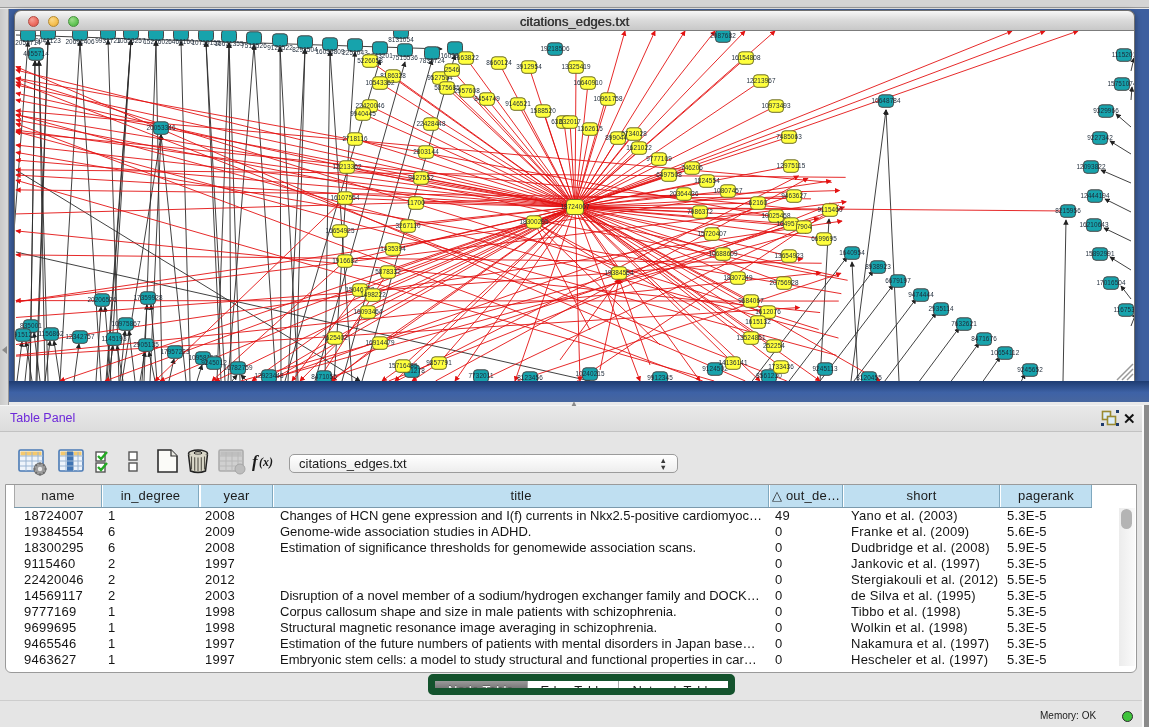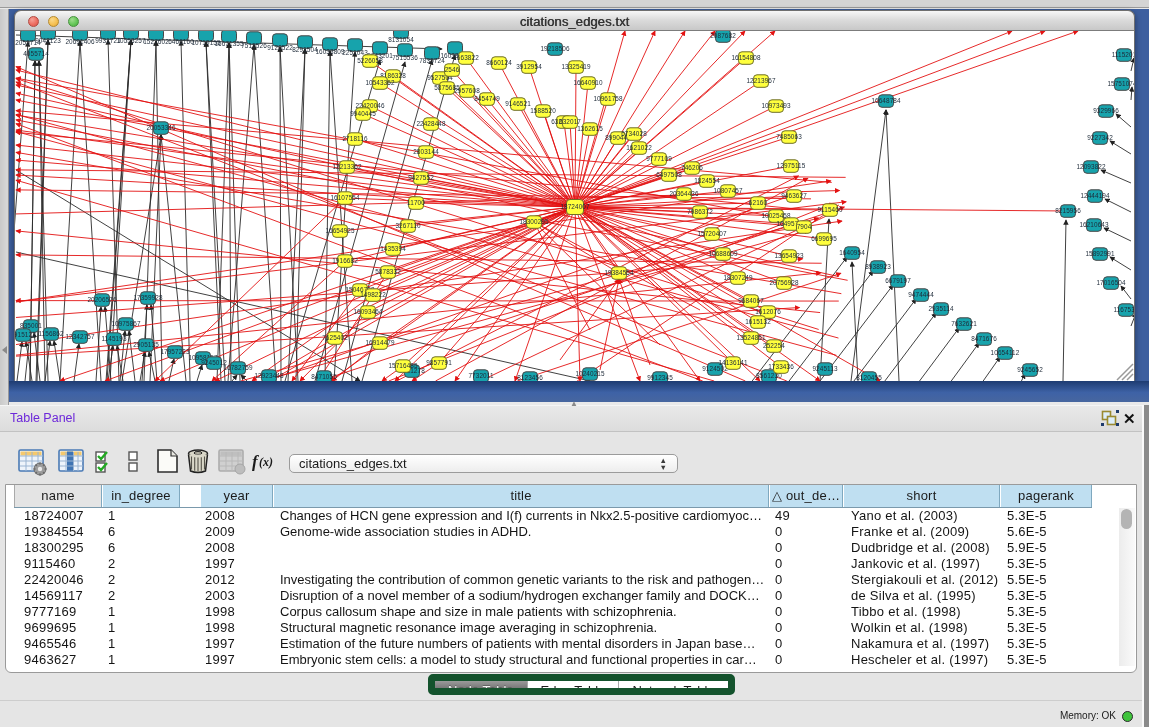--- a/index.html
+++ b/index.html
@@ -25,21 +25,21 @@
 .hcell{position:absolute;top:485px;height:22px;background:#bfdfF1;border-right:1px solid #7FA8BF;font-size:13px;color:#1b1b1b;text-align:center;line-height:22px;letter-spacing:0.2px}
 .trow{position:absolute;left:5px;width:1114px;height:16px;font-size:13px;color:#141414;letter-spacing:0.25px}
 .trow span{position:absolute;top:0;line-height:16px;white-space:nowrap;overflow:hidden}
 .c1{left:19px;width:80px}.c2{left:103px;width:90px}.c3{left:200px;width:70px}
 .c4{left:275px;width:489px;letter-spacing:0}.c5{left:770px;width:68px}
 .c6{left:846px;width:152px}.c7{left:1002px;width:88px}
 
 .tabbar{left:428px;top:674px;height:21px;display:flex;border:7px solid #14532d;border-radius:5px;overflow:hidden;background:#fff}
 .tab{font-size:13px;line-height:20px;padding:0 13px;color:#1c1c1c;border-right:1px solid #aaa}
 .tabsel{background:linear-gradient(180deg,#9a9a9a,#787878);color:#f2f2f2;text-shadow:0 -1px 0 rgba(0,0,0,0.25)}
-#memtxt{left:1040px;top:710px;width:76px;text-align:right;font-size:10px;color:#1c1c1c}
+#memtxt{left:1040px;top:710px;width:76px;font-size:10px;color:#1c1c1c}
 #memdot{left:1122px;top:711px;width:11px;height:11px;border-radius:50%;background:#3fc43c;border:1.5px solid #2b2b2b}
 #rstrip{left:1142px;top:405px;width:7px;height:322px;background:#8b8b8b;border-left:2px solid #fafafa}
 </style></head>
 <body>
 <div id="stage">
 <div class="abs" id="topstrip"></div>
 <div class="abs" id="bluebg"></div>
 <div class="abs" id="leftstrip"></div>
 <div class="abs" id="win"></div>
 <div class="abs" id="gcontent"></div>
@@ -668,21 +668,21 @@
  </g>
 
  <g transform="translate(234,0)">
   <text x="2" y="19" font-family="Liberation Serif, serif" font-style="italic" font-weight="bold" font-size="17" fill="#1a1a1a">f</text>
   <text x="9" y="18" font-family="Liberation Serif, serif" font-style="italic" font-weight="bold" font-size="12" fill="#1a1a1a">(x)</text>
  </g>
 </svg>
 <div class="abs" id="dropdown">citations_edges.txt<span style="position:absolute;right:10px;top:2px;color:#3a3a3a;font-size:7.5px;line-height:7px">▲<br>▼</span></div>
 <div class="abs" id="tblbox"></div>
 <div class="hcell" style="left:14px;width:88px;background:#e4e4e4;border-left:1px solid #aaa">name</div>
-<div class="hcell" style="left:103px;width:77px">in_degree</div>
+<div class="hcell" style="left:103px;width:96px">in_degree</div>
 <div class="hcell" style="left:201px;width:72px">year</div>
 <div class="hcell" style="left:274px;width:495px">title</div>
 <div class="hcell" style="left:770px;width:73px">△ out_de…</div>
 <div class="hcell" style="left:844px;width:156px">short</div>
 <div class="hcell" style="left:1001px;width:91px">pagerank</div>
 <div class="abs" style="left:14px;top:507px;width:1078px;height:1px;background:#7a99ac"></div>
 <div class="trow" style="top:508px">
       <span class="c1">18724007</span>
       <span class="c2">1</span>
       <span class="c3">2008</span>
@@ -697,37 +697,37 @@
       <span class="c3">2009</span>
       <span class="c4">Genome-wide association studies in ADHD.</span>
       <span class="c5">0</span>
       <span class="c6">Franke et al. (2009)</span>
       <span class="c7">5.6E-5</span>
     </div>
 <div class="trow" style="top:540px">
       <span class="c1">18300295</span>
       <span class="c2">6</span>
       <span class="c3">2008</span>
+      <span class="c4">Estimation of significance thresholds for genomewide association scans.</span>
       <span class="c5">0</span>
       <span class="c6">Dudbridge et al. (2008)</span>
       <span class="c7">5.9E-5</span>
     </div>
 <div class="trow" style="top:556px">
       <span class="c1">9115460</span>
       <span class="c2">2</span>
       <span class="c3">1997</span>
       <span class="c5">0</span>
       <span class="c6">Jankovic et al. (1997)</span>
       <span class="c7">5.3E-5</span>
     </div>
 <div class="trow" style="top:572px">
       <span class="c1">22420046</span>
       <span class="c2">2</span>
       <span class="c3">2012</span>
-      <span class="c4">Investigating the contribution of common genetic variants to the risk and pathogen…</span>
       <span class="c5">0</span>
       <span class="c6">Stergiakouli et al. (2012)</span>
       <span class="c7">5.5E-5</span>
     </div>
 <div class="trow" style="top:588px">
       <span class="c1">14569117</span>
       <span class="c2">2</span>
       <span class="c3">2003</span>
       <span class="c4">Disruption of a novel member of a sodium/hydrogen exchanger family and DOCK…</span>
       <span class="c5">0</span>

